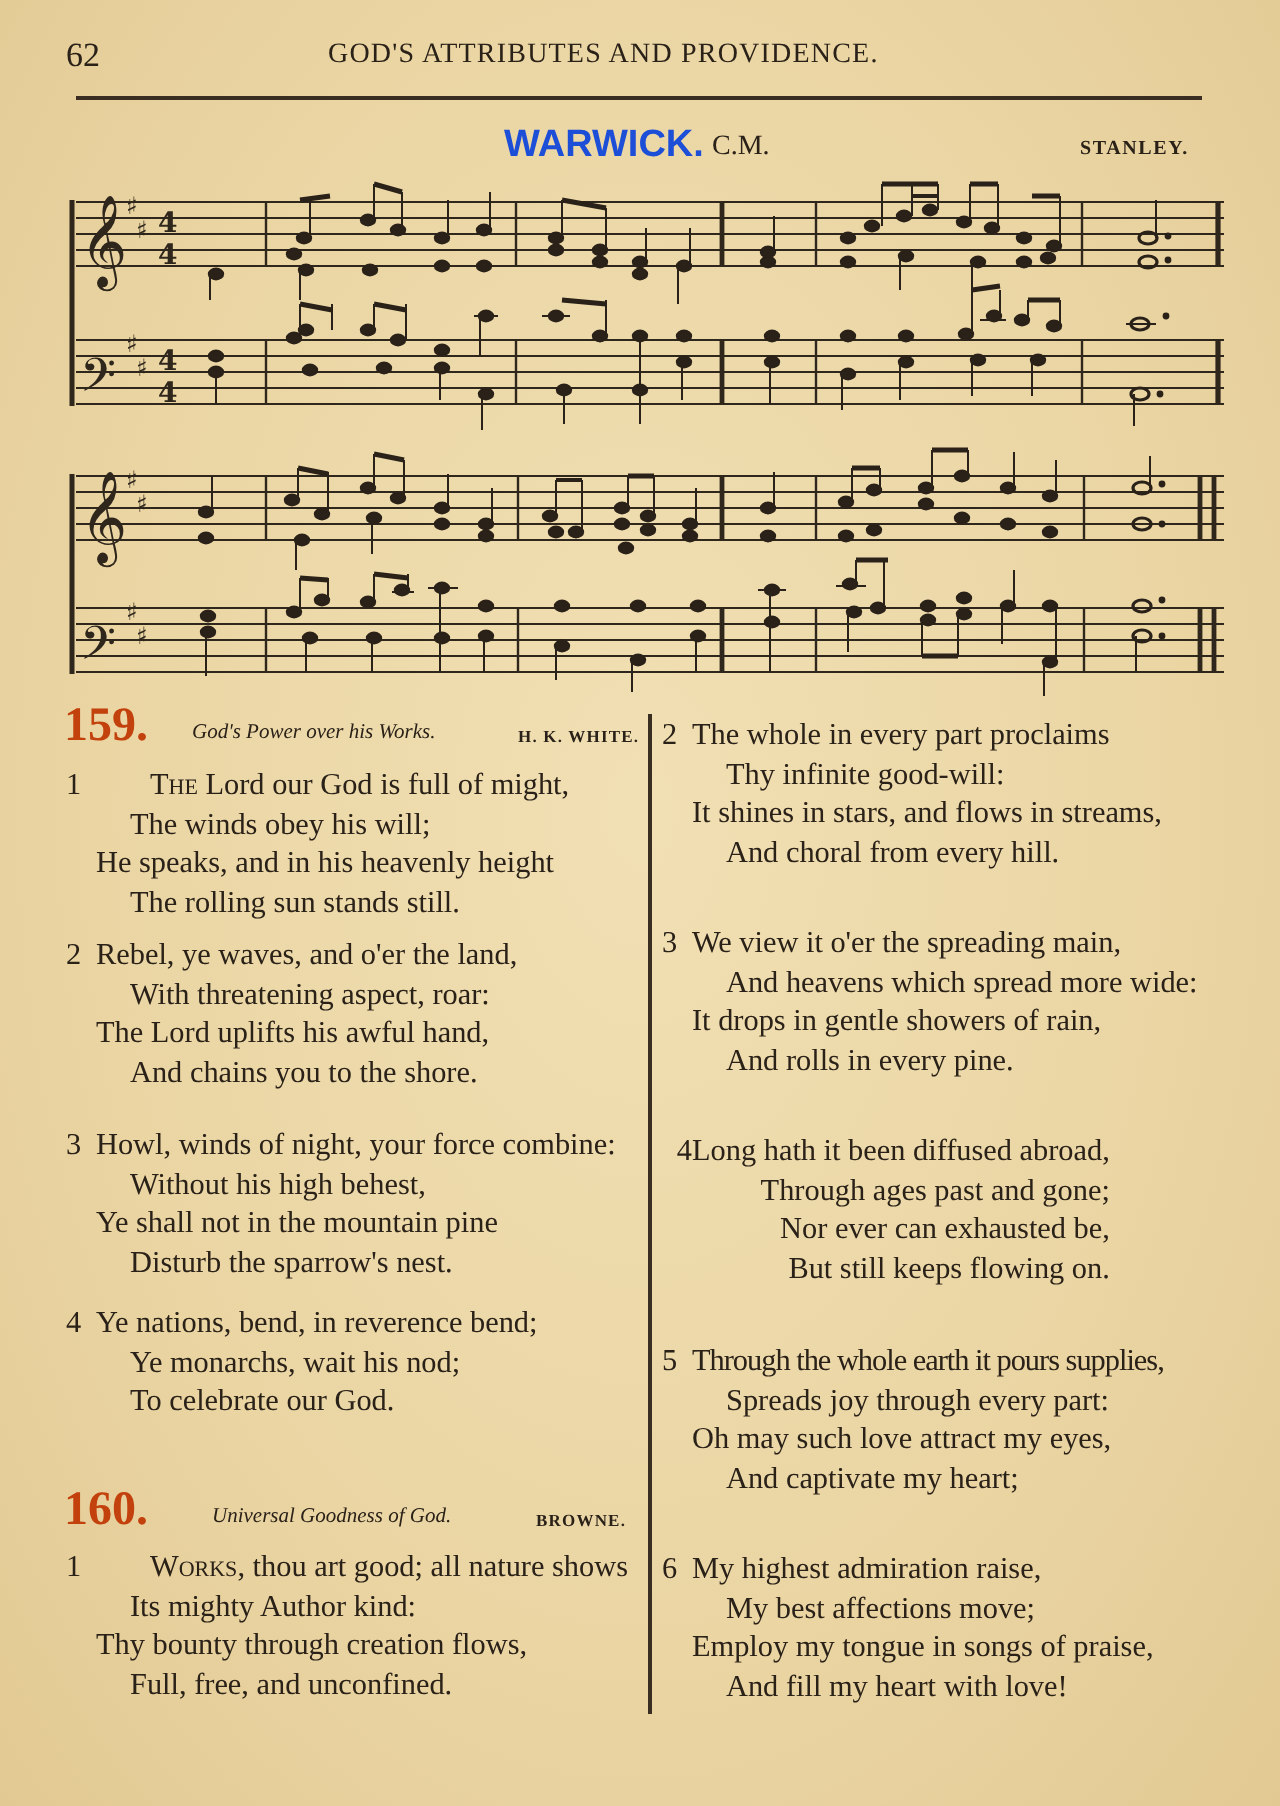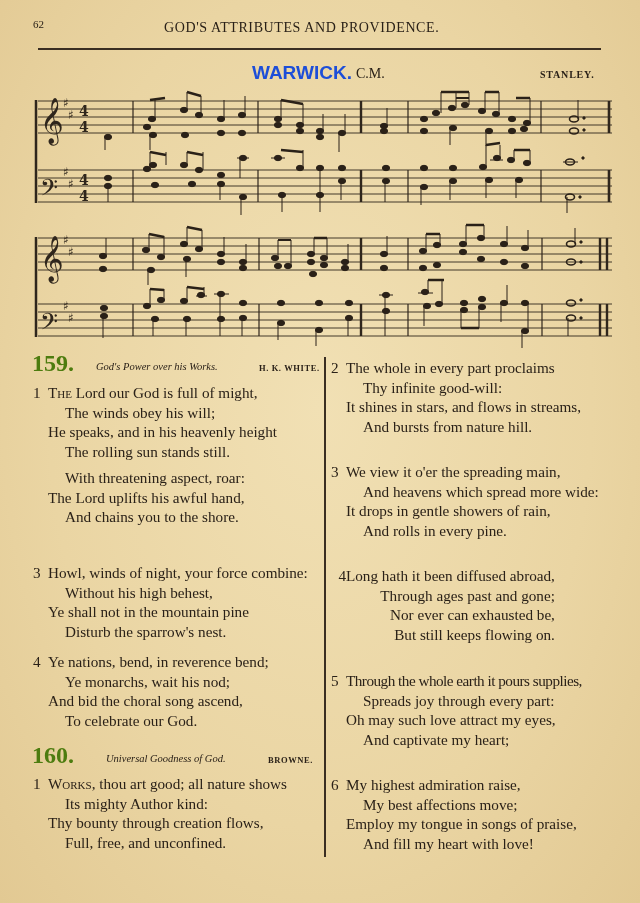--- a/index.html
+++ b/index.html
@@ -5,42 +5,42 @@
   html, body { margin: 0; padding: 0; }
   body {
     width: 640px; height: 903px; overflow: hidden;
     background: #ecd9a8;
     background-image: radial-gradient(ellipse at 50% 45%, #f1e0b4 0%, #ead5a3 60%, #e2c993 100%);
     font-family: "DejaVu Serif", "Liberation Serif", serif;
     color: #2a2118;
     position: relative;
   }
   .page-header { position: absolute; left: 33px; top: 18px; width: 585px; height: 24px; }
-  .page-num { position: absolute; left: 0; top: 0; font-size: 11px; font-family: "Liberation Serif", serif; }
+  .page-num { position: absolute; left: 0; top: 0; font-size: 17px; font-family: "Liberation Serif", serif; }
   .running-title { position: absolute; left: 131px; top: 2px; font-size: 14px; letter-spacing: 0.6px; font-family: "Liberation Serif", serif; }
   .header-rule { position: absolute; left: 38px; top: 48px; width: 563px; height: 2px; background: #3a2e22; }
 
   .tune-title { position: absolute; left: 252px; top: 62px; font-family: "Liberation Sans", sans-serif; font-weight: bold; font-size: 19px; color: #1d4ed8; }
   .tune-meter { position: absolute; left: 356px; top: 66px; font-family: "Liberation Serif", serif; font-size: 14px; }
   .tune-composer { position: absolute; left: 540px; top: 69px; font-family: "Liberation Serif", serif; font-size: 10px; font-weight: bold; letter-spacing: 0.8px; }
 
   .score { position: absolute; left: 0; top: 0; }
 
-  .hymn-num { position: absolute; font-family: "Liberation Serif", serif; font-size: 24px; font-weight: bold; color: #4d7c0f; }
+  .hymn-num { position: absolute; font-family: "Liberation Serif", serif; font-size: 24px; font-weight: bold; color: #c2410c; }
   .hymn-subtitle { position: absolute; font-family: "Liberation Serif", serif; font-style: italic; font-size: 10.5px; }
   .hymn-author { position: absolute; font-family: "Liberation Serif", serif; font-weight: bold; font-size: 8.5px; letter-spacing: 0.6px; }
 
   .stanza { position: absolute; font-family: "Liberation Serif", serif; font-size: 15.2px; line-height: 19.5px; }
   .stanza .line { white-space: nowrap; position: relative; }
   .stanza .line.l1 { padding-left: 0; }
   .stanza .line.l2 { padding-left: 32px; }
   .stanza .line.l3 { padding-left: 15px; }
   .stanza .line.l4 { padding-left: 32px; }
   .stanza .vnum { display: inline-block; width: 15px; }
-  .sc { font-variant: small-caps; }
+  .sc { font-variant: small-caps; margin-left: 27px; }
 
   .col-divider { position: absolute; left: 324px; top: 357px; width: 1.5px; height: 500px; background: #3a2e22; }
 </style>
 </head>
 <body>
 
 <div class="page-header">
   <span class="page-num">62</span>
   <span class="running-title">GOD'S ATTRIBUTES AND PROVIDENCE.</span>
 </div>
@@ -422,55 +422,55 @@
 <div class="col-divider"></div>
 
 <div class="stanza" style="left:33px; top:383px;">
   <div class="line l1"><span class="vnum">1</span><span class="sc">The</span><span> Lord our God is full of might,</span></div>
   <div class="line l2">The winds obey his will;</div>
   <div class="line l3">He speaks, and in his heavenly height</div>
   <div class="line l4">The rolling sun stands still.</div>
 </div>
 
 <div class="stanza" style="left:33px; top:468px;">
+  <div class="line l1"><span class="vnum">2</span><span>Rebel, ye waves, and o'er the land,</span></div>
   <div class="line l2">With threatening aspect, roar:</div>
   <div class="line l3">The Lord uplifts his awful hand,</div>
   <div class="line l4">And chains you to the shore.</div>
 </div>
 
 <div class="stanza" style="left:33px; top:563px;">
   <div class="line l1"><span class="vnum">3</span><span>Howl, winds of night, your force combine:</span></div>
   <div class="line l2">Without his high behest,</div>
   <div class="line l3">Ye shall not in the mountain pine</div>
   <div class="line l4">Disturb the sparrow's nest.</div>
 </div>
 
 <div class="stanza" style="left:33px; top:652px;">
   <div class="line l1"><span class="vnum">4</span><span>Ye nations, bend, in reverence bend;</span></div>
   <div class="line l2">Ye monarchs, wait his nod;</div>
-  <div class="line l3">And bid the choral song ascend,</div>
   <div class="line l4">To celebrate our God.</div>
 </div>
 
 <span class="hymn-num" style="left:32px; top:742px;">160.</span>
 <span class="hymn-subtitle" style="left:106px; top:753px;">Universal Goodness of God.</span>
 <span class="hymn-author" style="left:268px; top:755px;">BROWNE.</span>
 
 <div class="stanza" style="left:33px; top:774px;">
   <div class="line l1"><span class="vnum">1</span><span class="sc">Works</span><span>, thou art good; all nature shows</span></div>
   <div class="line l2">Its mighty Author kind:</div>
   <div class="line l3">Thy bounty through creation flows,</div>
   <div class="line l4">Full, free, and unconfined.</div>
 </div>
 
 <div class="stanza" style="left:331px; top:358px;">
   <div class="line l1"><span class="vnum">2</span><span>The whole in every part proclaims</span></div>
   <div class="line l2">Thy infinite good-will:</div>
   <div class="line l3">It shines in stars, and flows in streams,</div>
-  <div class="line l4">And bursts from nature hill.</div>
+  <div class="line l4">And choral from every hill.</div>
 </div>
 
 <div class="stanza" style="left:331px; top:462px;">
   <div class="line l1"><span class="vnum">3</span><span>We view it o'er the spreading main,</span></div>
   <div class="line l2">And heavens which spread more wide:</div>
   <div class="line l3">It drops in gentle showers of rain,</div>
   <div class="line l4">And rolls in every pine.</div>
 </div>
 
 <div class="stanza" style="left:331px; top:566px;text-align:right;">

